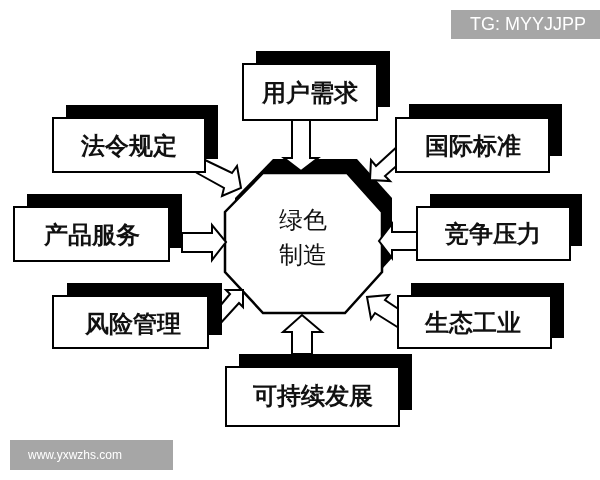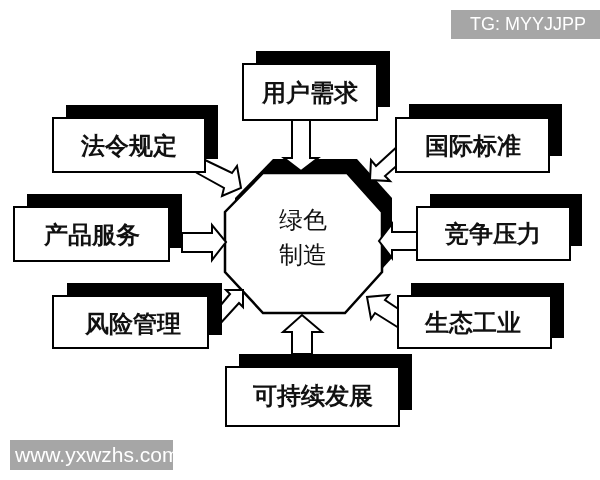--- a/index.html
+++ b/index.html
@@ -31,21 +31,21 @@
       position: absolute;
       background: #a6a6a6;
       color: #ffffff;
       font-family: "Liberation Sans", sans-serif;
       font-size: 18px;
       line-height: 30px;
       box-sizing: border-box;
       white-space: nowrap;
     }
     #wm-top { left: 451px; top: 10px; width: 168px; height: 29px; line-height: 29px; padding-left: 19px; }
-    #wm-bottom { left: 10px; top: 440px; width: 163px; height: 30px; padding-left: 5px; font-size: 21px; }
+    #wm-bottom { left: 10px; top: 440px; width: 163px; height: 30px; padding-left: 18px; font-size: 12px; }
   </style>
 </head>
 <body>
 
 <div id="stage">
   <svg id="diagram" width="600" height="480" viewBox="0 0 600 480">
 
     <g>
       <polygon fill="#000" points="273,159 357,159 392,198 392,258 355,299 273,299 235,258 235,198"></polygon>
       <polygon fill="#fff" stroke="#000" stroke-width="2.5" points="263,173 347,173 382,212 382,272 345,313 263,313 225,272 225,212"></polygon>

